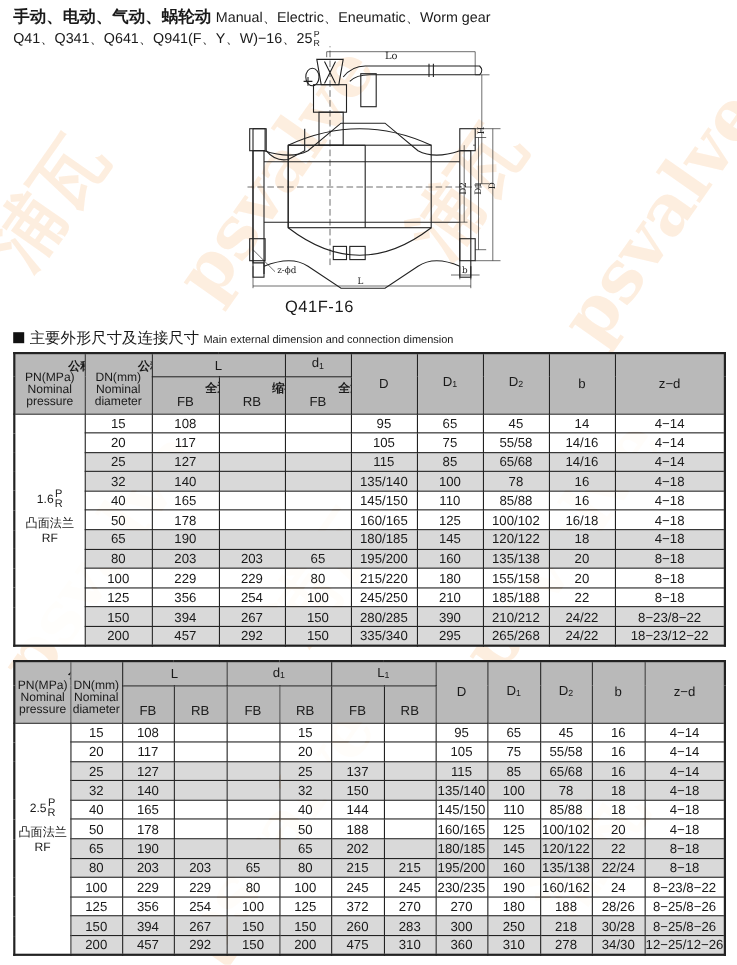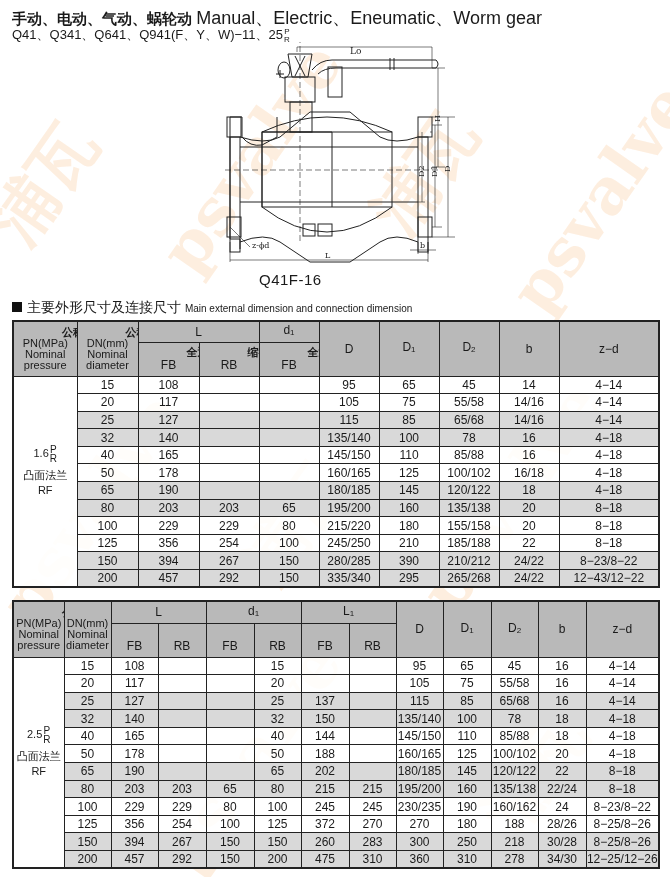--- a/index.html
+++ b/index.html
@@ -2,21 +2,21 @@
 <html><head>
 <meta charset="utf-8">
 <style>
   html, body { margin:0; padding:0; }
   body { width:670px; height:877px; background:#ffffff; position:relative; overflow:hidden;
          font-family:"Liberation Sans","DejaVu Sans",sans-serif; color:#1a1a1a; }
   .wm { position:absolute; color:#fde7d2; font-weight:bold; transform:rotate(-55deg);
         font-family:"DejaVu Serif",serif; white-space:nowrap; pointer-events:none; z-index:0; opacity:0.7;}
   .title1 { position:absolute; left:12px; top:6px; font-size:15px; z-index:2; }
   .title1 .cn { font-weight:bold; font-size:15px; font-family:"DejaVu Sans",sans-serif; }
-  .title1 .en { font-size:18px; }
+  .title1 .en { font-size:13px; }
   .title2 { position:absolute; left:12px; top:26px; font-size:13px; z-index:2; }
   .pr { display:inline-block; vertical-align:middle; font-size:8px; line-height:8px; text-align:center; margin-left:1px;}
   .pr span { display:block; }
   .drawing { position:absolute; left:200px; top:42px; width:260px; height:230px; z-index:1; }
   .caption { position:absolute; left:259px; top:271px; font-size:15px; z-index:2; letter-spacing:0.5px;}
   .sec { position:absolute; left:12px; top:299px; font-size:14px; z-index:2; }
   .sec .sq { display:inline-block; width:10px; height:10px; background:#111; margin-right:5px; vertical-align:0px;}
   .sec .cn { font-family:"DejaVu Sans",sans-serif; font-size:14px; }
   .sec .en { font-size:10px; }
   table.t { position:absolute; border-collapse:collapse; z-index:2; table-layout:fixed; }
@@ -41,21 +41,21 @@
 <div class="wm" style="left:230px;top:480px;font-size:64px;">浦瓦</div>
 <div class="wm" style="left:380px;top:460px;font-size:64px;">psvalve</div>
 <div class="wm" style="left:120px;top:720px;font-size:64px;">psvalve</div>
 <div class="wm" style="left:470px;top:730px;font-size:64px;">浦瓦</div>
 
 <div class="title1">
   <span class="cn">手动、电动、气动、蜗轮动</span>
   <span class="en">Manual、Electric、Eneumatic、Worm gear</span>
 </div>
 <div class="title2">
-  <span>Q41、Q341、Q641、Q941(F、Y、W)−11、25</span><span class="pr"><span>P</span><span>R</span></span>
+  <span>Q41、Q341、Q641、Q941(F、Y、W)−16、25</span><span class="pr"><span>P</span><span>R</span></span>
 </div>
 
 <svg class="drawing" viewBox="0 0 260 230" xmlns="http://www.w3.org/2000/svg" fill="none" stroke="#222" stroke-width="1">
 
   <path d="M30 75 h12 v20 q8 10 20 8 l15 -8 v-20 h0 M30 75 v30 h-0 v92 h10 v10 h-0"></path>
   <rect x="30" y="95" width="10" height="115"></rect>
   <rect x="27" y="75" width="14" height="20"></rect>
   <rect x="27" y="175" width="14" height="20"></rect>
   <rect x="218" y="95" width="10" height="115"></rect>
   <rect x="218" y="75" width="14" height="20"></rect>
@@ -289,21 +289,21 @@
       </tr>
       <tr class="g" style="height: 17.6px;">
         <td class="c">200</td>
         <td class="c">457</td>
         <td class="c">292</td>
         <td class="c">150</td>
         <td class="c">335/340</td>
         <td class="c">295</td>
         <td class="c">265/268</td>
         <td class="c">24/22</td>
-        <td class="c">12−43/12−22</td>
+        <td class="c">18−23/12−22</td>
       </tr>
     </tbody>
 </table>
 
 <table class="t outer" id="t2" style="left:12px; top:600px; width:646px;">
   <colgroup>
     <col style="width:51px">
       <col style="width:47px">
       <col style="width:47px">
       <col style="width:48px">

